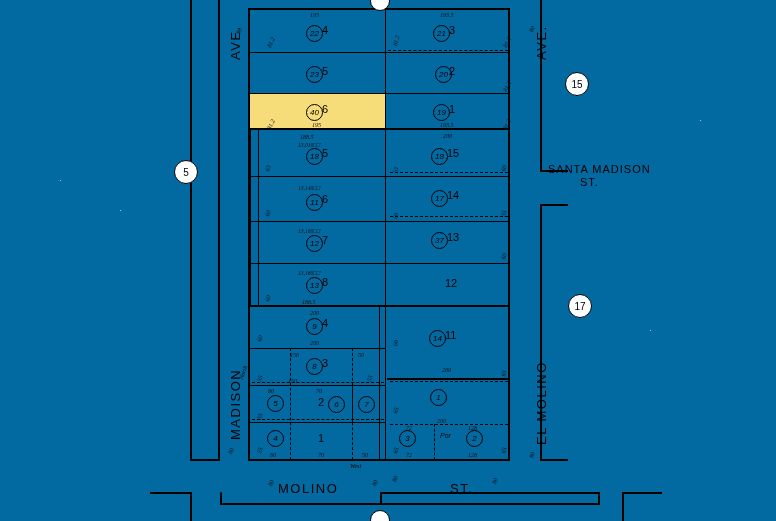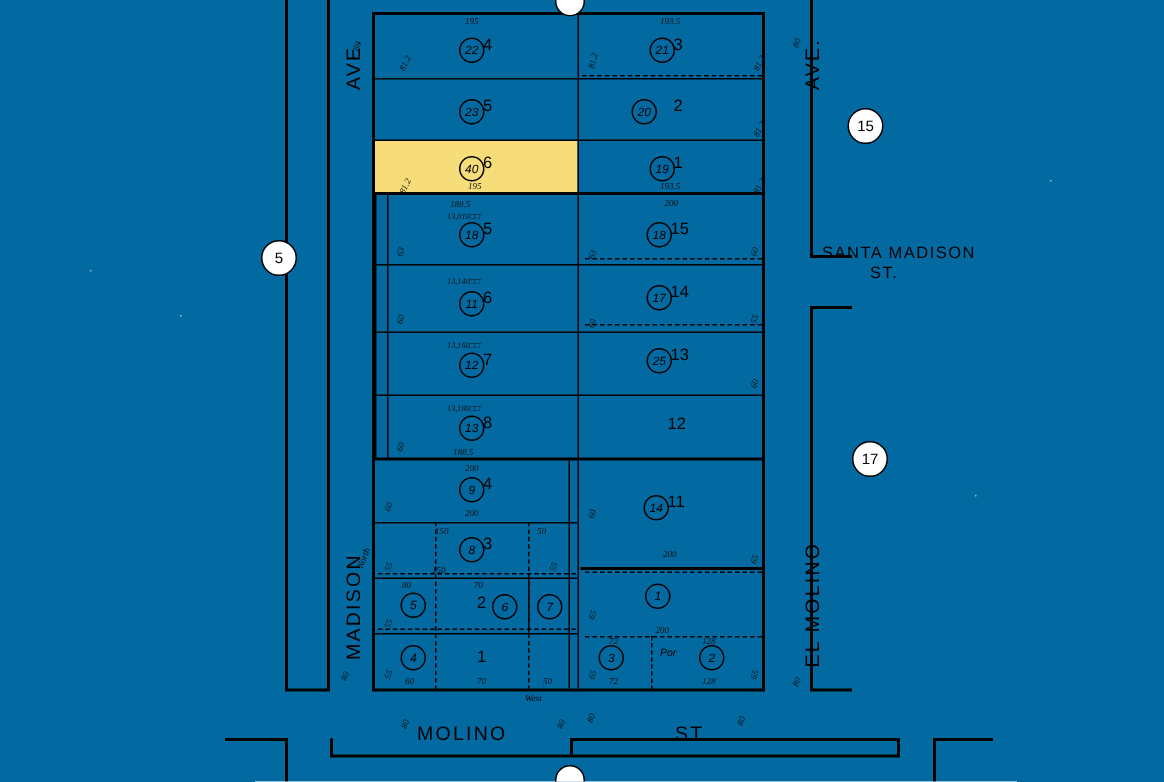--- a/index.html
+++ b/index.html
@@ -118,21 +118,21 @@
 
   <div class="pcirc" style="left:306px;top:25px;">22</div>
   <div class="lotno" style="left:322px;top:24px;">4</div>
 
   <div class="pcirc" style="left:433px;top:25px;">21</div>
   <div class="lotno" style="left:449px;top:24px;">3</div>
 
   <div class="pcirc" style="left:306px;top:66px;">23</div>
   <div class="lotno" style="left:322px;top:65px;">5</div>
 
-  <div class="pcirc" style="left:421px;top:66px;">20</div>
+  <div class="pcirc" style="left:435px;top:66px;">20</div>
   <div class="lotno" style="left:449px;top:65px;">2</div>
 
   <div class="pcirc" style="left:306px;top:104px;">40</div>
   <div class="lotno" style="left:322px;top:103px;">6</div>
 
   <div class="pcirc" style="left:433px;top:104px;">19</div>
   <div class="lotno" style="left:449px;top:103px;">1</div>
 
   <div class="pcirc" style="left:306px;top:148px;">18</div>
   <div class="lotno" style="left:322px;top:147px;">5</div>
@@ -142,21 +142,21 @@
 
   <div class="pcirc" style="left:306px;top:194px;">11</div>
   <div class="lotno" style="left:322px;top:193px;">6</div>
 
   <div class="pcirc" style="left:431px;top:190px;">17</div>
   <div class="lotno" style="left:447px;top:189px;">14</div>
 
   <div class="pcirc" style="left:306px;top:235px;">12</div>
   <div class="lotno" style="left:322px;top:234px;">7</div>
 
-  <div class="pcirc" style="left:431px;top:232px;">25</div>
+  <div class="pcirc" style="left:431px;top:232px;">37</div>
   <div class="lotno" style="left:447px;top:231px;">13</div>
 
   <div class="pcirc" style="left:306px;top:277px;">13</div>
   <div class="lotno" style="left:322px;top:276px;">8</div>
 
   <div class="lotno" style="left:445px;top:277px;">12</div>
 
   <div class="pcirc" style="left:306px;top:318px;">9</div>
   <div class="lotno" style="left:322px;top:317px;">4</div>
 

